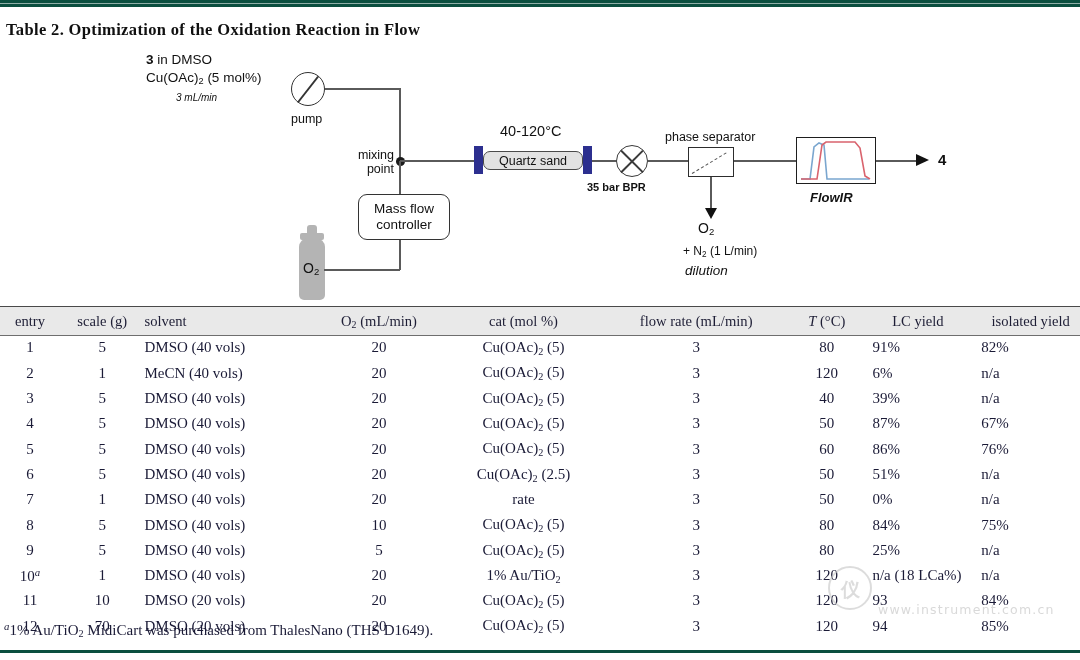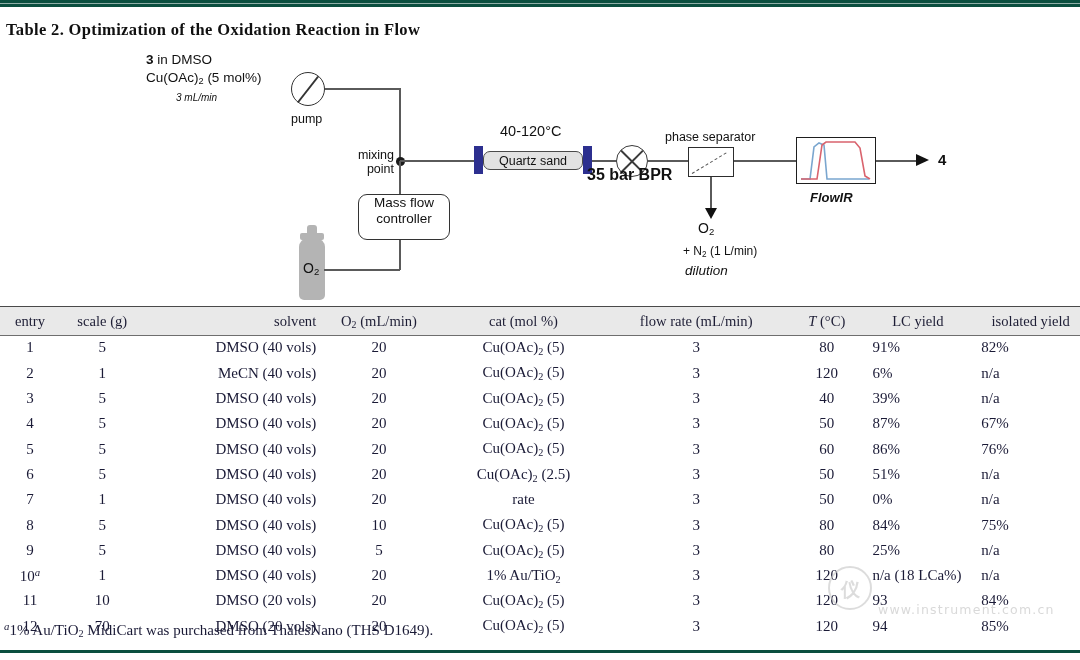--- a/index.html
+++ b/index.html
@@ -92,21 +92,21 @@
   .ir-box { position: absolute; border: 1.5px solid #1e1e1e; background: #fff; overflow: hidden; }
 
   
   .cyl-body { position: absolute; background: #b4b4b4; border-radius: 9px 9px 5px 5px; }
   .cyl-neck { position: absolute; background: #b4b4b4; border-radius: 3px 3px 0 0; }
   .cyl-collar { position: absolute; background: #b4b4b4; border-radius: 2px; }
 
   
   .mfc {
     position: absolute; border: 1.4px solid #333; border-radius: 9px; background: #fff;
-    display: flex; flex-direction: column; align-items: center; justify-content: flex-start;
+    display: flex; flex-direction: column; align-items: center; justify-content: center;
     font-family: "Liberation Sans", sans-serif; font-size: 13.5px; color: #111; line-height: 1.15;
   }
 
   .dot { position: absolute; width: 9px; height: 9px; border-radius: 50%; background: #1b1b1b; }
 
   .arrow-r {
     position: absolute; width: 0; height: 0;
     border-top: 6.5px solid transparent;
     border-bottom: 6.5px solid transparent;
     border-left: 13px solid #111;
@@ -135,21 +135,21 @@
   table.data th {
     height: 28px; font-weight: normal; font-size: 14.6px;
     color: #1d1d35; vertical-align: middle; padding: 0;
   }
   table.data td {
     height: 25.3px; font-size: 15px; padding: 0; vertical-align: middle;
     color: #1a1a36;
   }
   .c-entry { width: 62px; text-align: center; }
   .c-scale { width: 88px; text-align: center; }
-  .c-solv  { width: 180px; text-align: right; }
+  .c-solv  { width: 180px; text-align: left; }
   .c-o2    { width: 130px; text-align: center; }
   .c-cat   { width: 170px; text-align: center; }
   .c-flow  { width: 190px; text-align: center; }
   .c-temp  { width: 82px;  text-align: center; }
   .c-lc    { width: 100px; text-align: left; padding-left: 6px !important; }
   .c-iso   { width: 120px; text-align: left; padding-left: 18px !important; }
   sup.fn { font-size: .72em; font-style: italic; vertical-align: .45em; }
 
   .footnote {
     position: absolute; left: 4px; top: 620px;
@@ -236,21 +236,21 @@
     <div class="reactor-body" style="left:483px; top:107px; width:100px; height:19px;border-radius:7px;">
       <span>Quartz sand</span>
     </div>
     <div class="reactor-cap" style="left:583px; top:102px; width:9px; height:28px;"></div>
 
     <div class="line hline" style="left:592px; top:116px; width:26px;"></div>
 
     <div class="bpr-circle" style="left:616px; top:101px;"></div>
     <div class="bpr-x" style="left:631px; top:102px; height:31px; transform:rotate(45deg);"></div>
     <div class="bpr-x" style="left:631px; top:102px; height:31px; transform:rotate(-45deg);"></div>
-    <div class="lbl sans b" style="left:587px; top:121px; font-size:16px;">35 bar BPR</div>
+    <div class="lbl sans b" style="left:587px; top:137px; font-size:11px;">35 bar BPR</div>
 
     <div class="line hline" style="left:648px; top:116px; width:40px;"></div>
 
     <div class="lbl sans" style="left:665px; top:86px; font-size:12.5px;">phase separator</div>
     <div class="sep-box" style="left:688px; top:103px; width:46px; height:30px;"></div>
     <div class="sep-diag" style="left:692px; top:129px; width:40px; transform:rotate(-31deg);"></div>
 
     <div class="line vline" style="left:710px; top:133px; height:35px;"></div>
     <div class="arrow-d" style="left:705px; top:164px;"></div>
     <div class="lbl sans" style="left:698px; top:176px; font-size:14px;">O<sub>2</sub></div>

